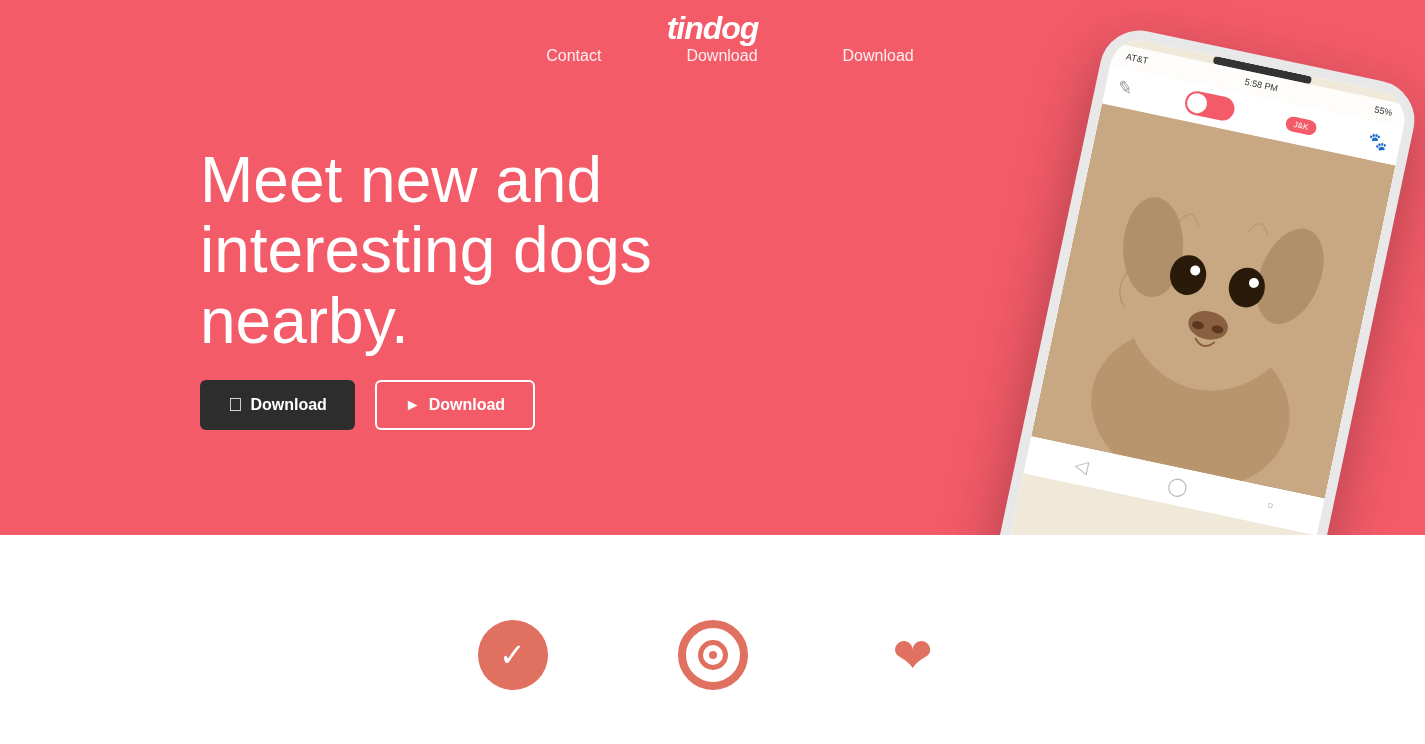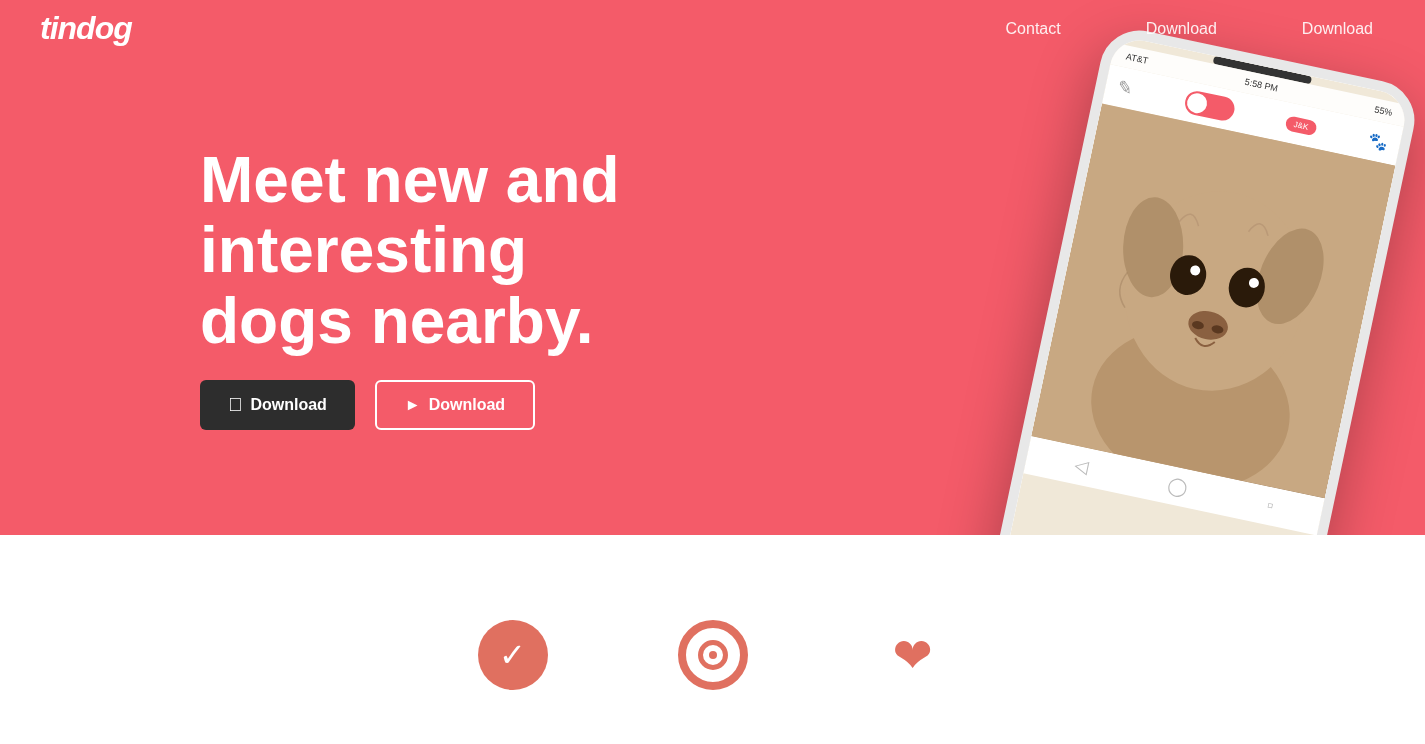--- a/index.html
+++ b/index.html
@@ -1,26 +1,27 @@
 <!DOCTYPE html>
 <html><head>
   <meta charset="utf-8">
   <style>
     * { margin: 0; padding: 0; box-sizing: border-box; }
     body { font-family: 'Arial', sans-serif; overflow-x: hidden; }
 
     
     nav {
       position: absolute;
-      top: 0; left: 0; right: 12px;
+      top: 0; left: 0; right: 0;
       display: flex;
       align-items: center;
       justify-content: space-between;
       padding: 10px 40px;
       z-index: 10;
+      flex-direction: column;
     }
     .nav-logo {
       font-size: 2rem;
       font-weight: 900;
       color: white;
       font-style: italic;
       letter-spacing: -1px;
     }
     .nav-links {
       display: flex;
@@ -43,21 +44,21 @@
       display: flex;
       align-items: center;
     }
     .hero-content {
       padding: 100px 40px 60px 200px;
       z-index: 5;
       position: relative;
     }
     .hero-title {
       font-size: 4rem;
-      font-weight: 700;
+      font-weight: 400;
       color: white;
       line-height: 1.1;
       max-width: 480px;
       margin-bottom: 24px;
     }
     .hero-buttons {
       display: flex;
       gap: 20px;
     }
     .btn-apple {

